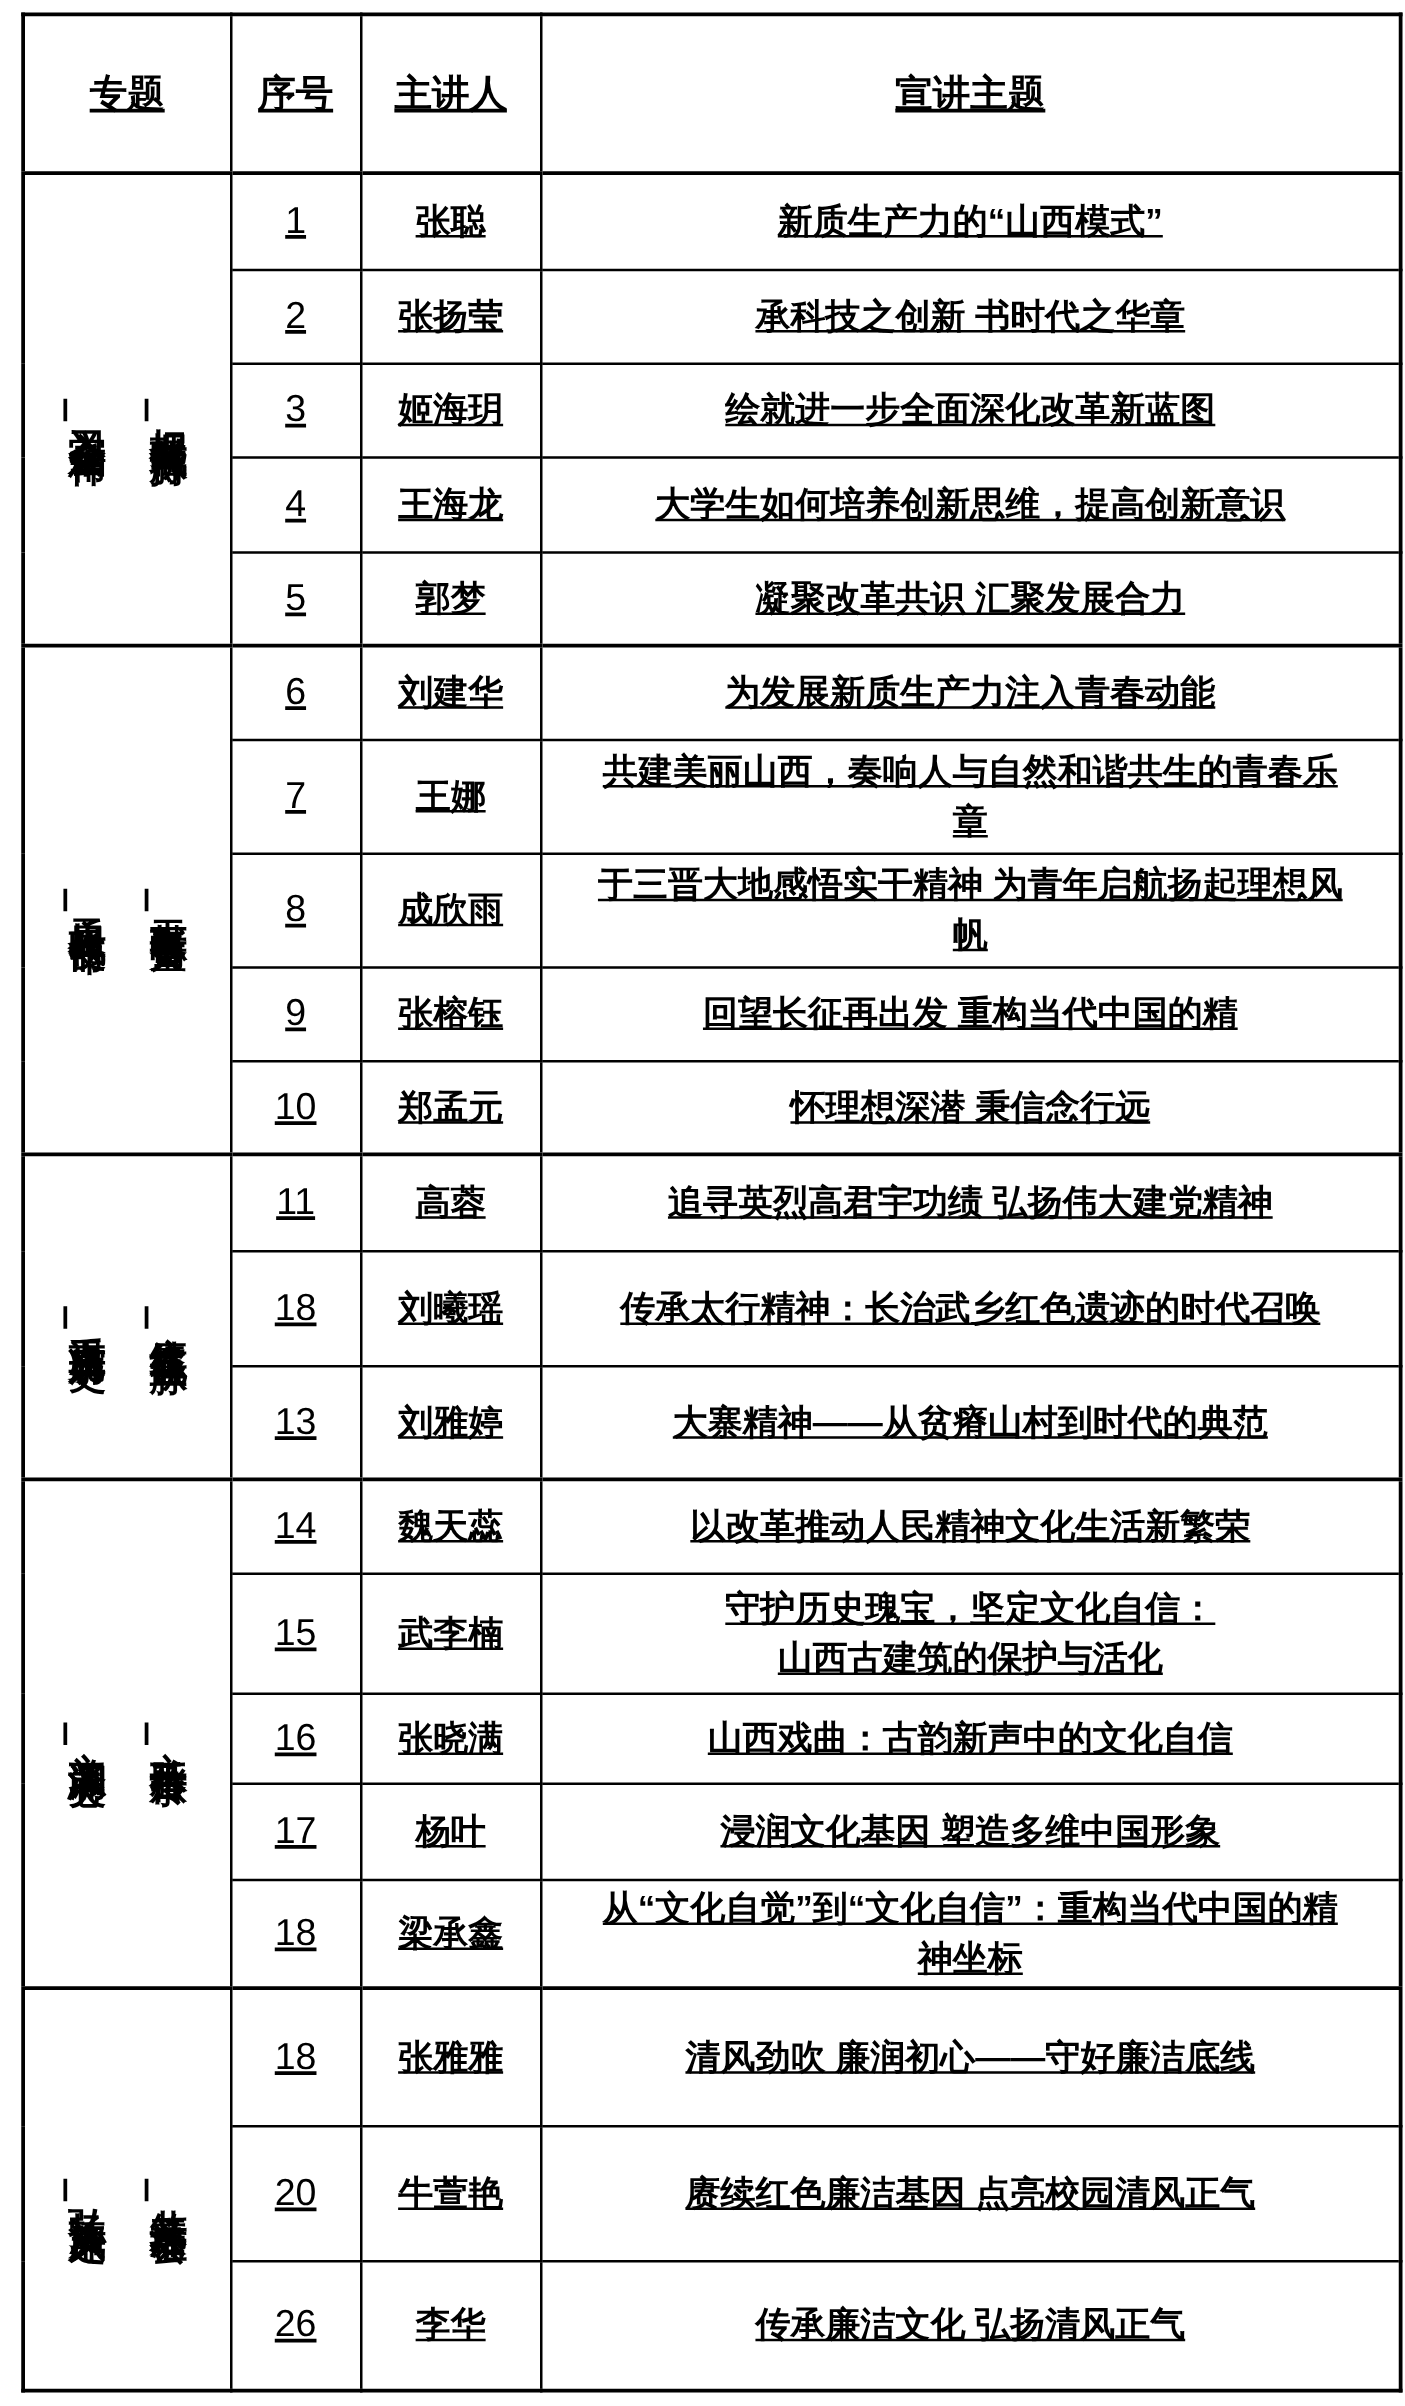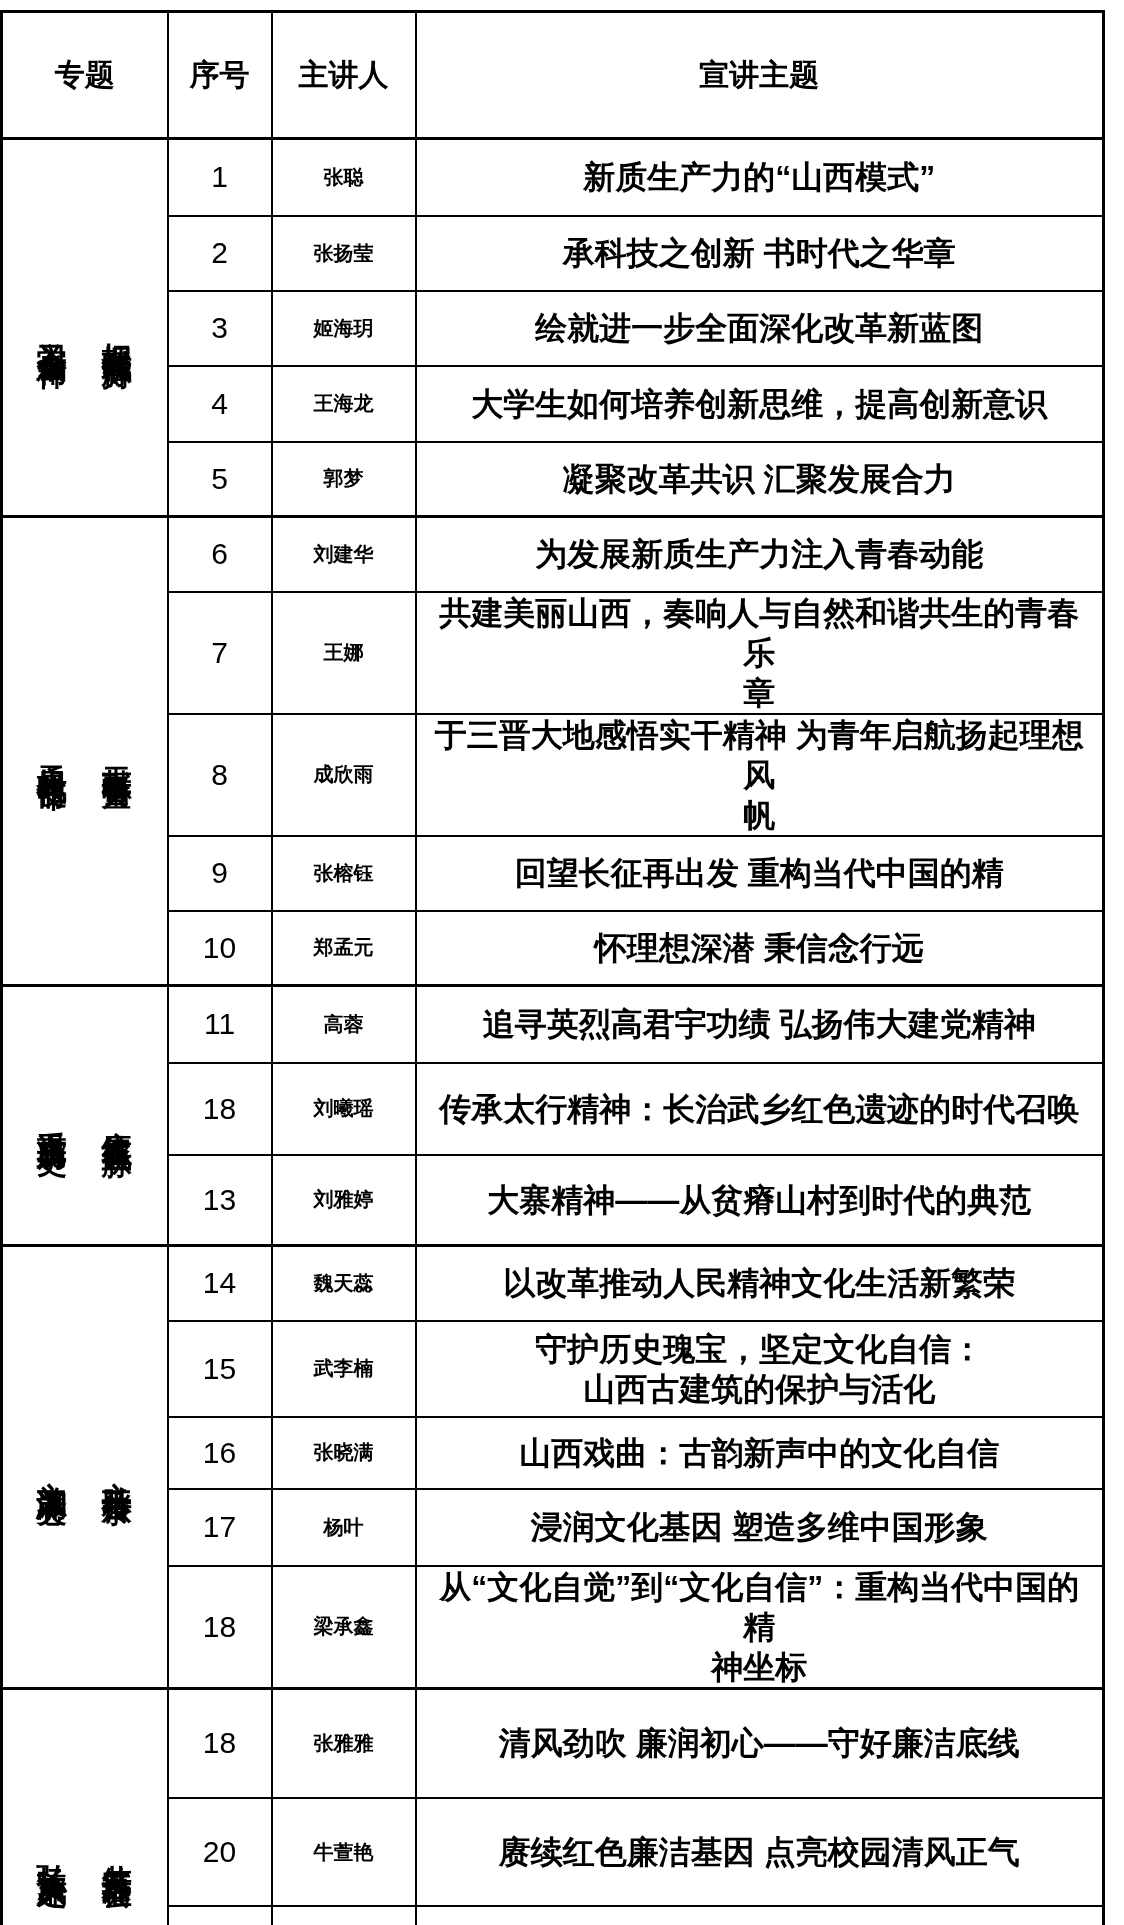--- a/index.html
+++ b/index.html
@@ -7,21 +7,22 @@
     padding: 0;
     background: #ffffff;
     font-family: "Liberation Sans", "DejaVu Sans", sans-serif;
     color: #000000;
   }
   .page {
     width: 976px;
     height: 1925px;
     background: #ffffff;
     box-sizing: border-box;
-    padding: 10px 0;
+    padding: 10px 17px;
+    text-decoration: underline;
   }
   table.schedule {
     border-collapse: collapse;
     table-layout: fixed;
     width: 1102px;
     margin: 0 auto;
     border: 3px solid #000;
     background: #fff;
   }
   col.c-theme   { width: 166px; }
@@ -43,25 +44,25 @@
     font-weight: 700;
   }
   tr.group-start td { border-top: 3px solid #000; }
 
   td.no-cell {
     font-size: 30px;
     font-weight: 400;
     font-family: "Liberation Sans", "DejaVu Sans", sans-serif;
   }
   td.speaker-cell {
-    font-size: 20px;
+    font-size: 28px;
     font-weight: 700;
   }
   td.topic-cell {
-    font-size: 32px;
+    font-size: 28px;
     font-weight: 700;
     white-space: pre-line;
     line-height: 40px;
     margin-left: 44px;
   }
   td.theme-cell {
     padding: 0;
   }
   .vwrap {
     display: flex;

